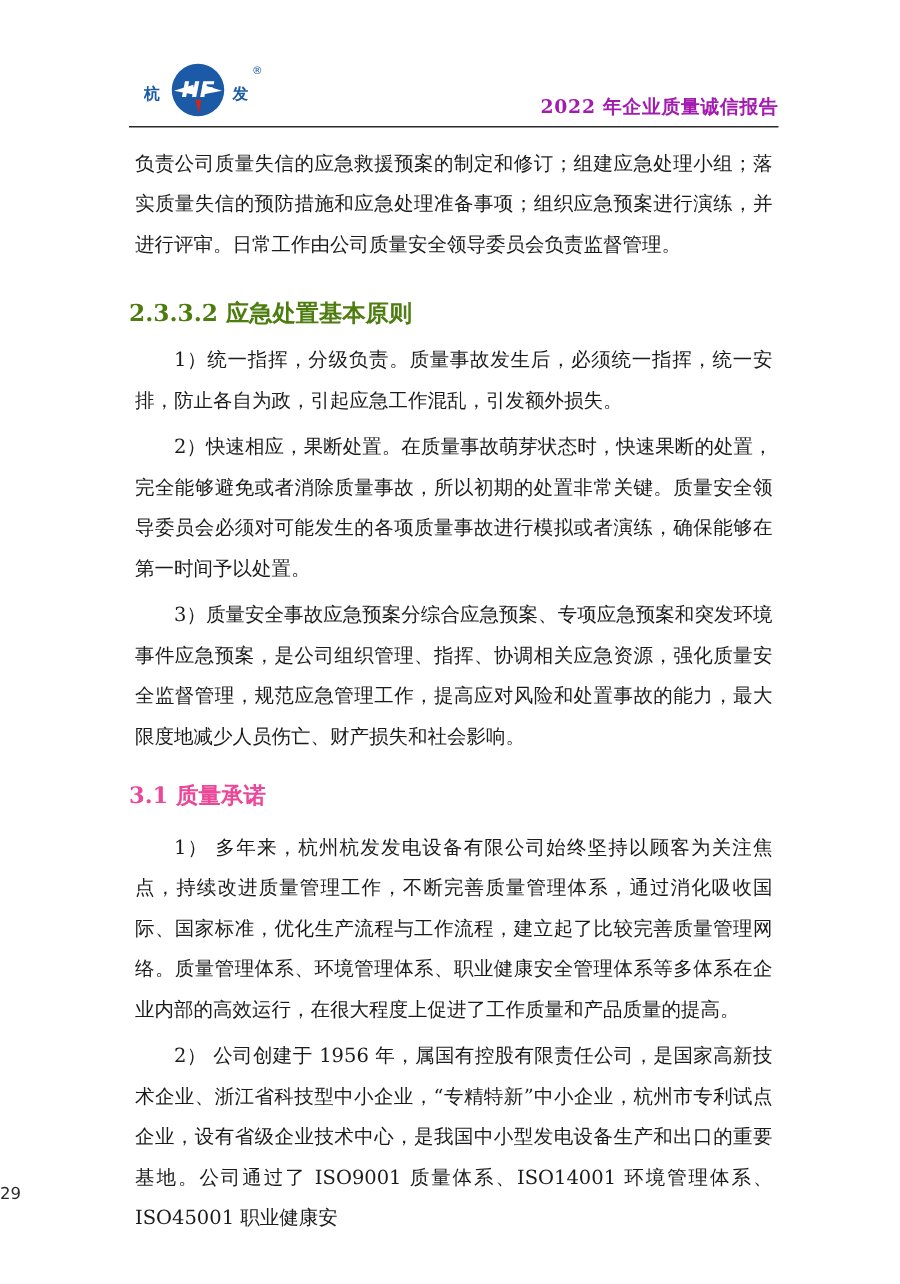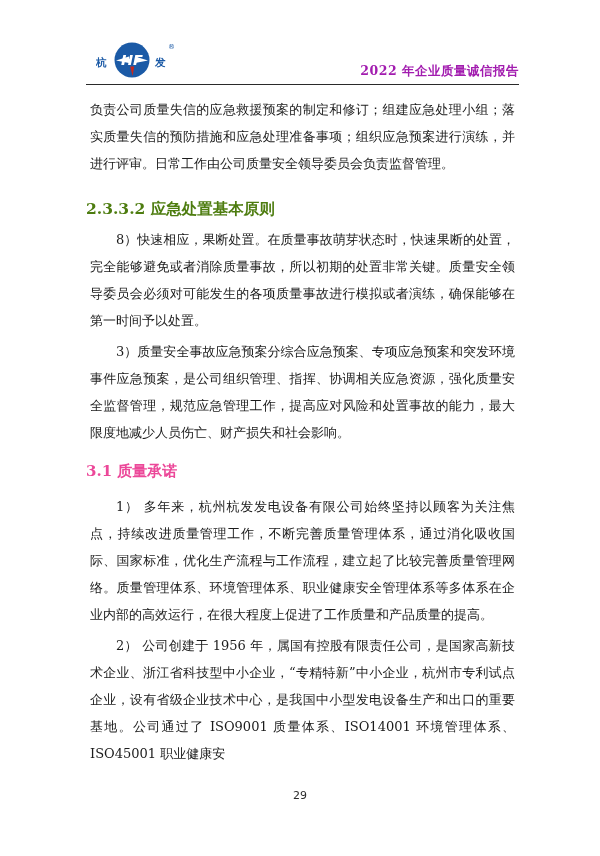--- a/index.html
+++ b/index.html
@@ -78,21 +78,20 @@
     font-weight: bold;
     color: #ec4899;
     line-height: 22px;
   }
   
   .page-number {
     position: absolute;
     left: 0;
     right: 0;
     top: 789px;
-    text-align: center;
     font-size: 11px;
     color: #2b2b2b;
     font-family: "DejaVu Sans", "Liberation Sans", sans-serif;
   }
 </style>
 </head>
 <body>
 
 <div class="page">
 
@@ -113,21 +112,22 @@
   <div class="header-title">2022 年企业质量诚信报告</div>
 
   <div class="header-rule"></div>
 
   <div class="content">
 
     <p class="para no-indent intro">负责公司质量失信的应急救援预案的制定和修订；组建应急处理小组；落实质量失信的预防措施和应急处理准备事项；组织应急预案进行演练，并进行评审。日常工作由公司质量安全领导委员会负责监督管理。</p>
 
     <h3 class="subsection-heading">2.3.3.2 应急处置基本原则</h3>
 
-    <p class="para">8）快速相应，果断处置。在质量事故萌芽状态时，快速果断的处置，完全能够避免或者消除质量事故，所以初期的处置非常关键。质量安全领导委员会必须对可能发生的各项质量事故进行模拟或者演练，确保能够在第一时间予以处置。</p>
+    <p class="para first-of-group">1）统一指挥，分级负责。质量事故发生后，必须统一指挥，统一安排，防止各自为政，引起应急工作混乱，引发额外损失。</p>
+    <p class="para">2）快速相应，果断处置。在质量事故萌芽状态时，快速果断的处置，完全能够避免或者消除质量事故，所以初期的处置非常关键。质量安全领导委员会必须对可能发生的各项质量事故进行模拟或者演练，确保能够在第一时间予以处置。</p>
     <p class="para">3）质量安全事故应急预案分综合应急预案、专项应急预案和突发环境事件应急预案，是公司组织管理、指挥、协调相关应急资源，强化质量安全监督管理，规范应急管理工作，提高应对风险和处置事故的能力，最大限度地减少人员伤亡、财产损失和社会影响。</p>
 
 
     <h3 class="section-heading">3.1  质量承诺</h3>
 
     <p class="para">1） 多年来，杭州杭发发电设备有限公司始终坚持以顾客为关注焦点，持续改进质量管理工作，不断完善质量管理体系，通过消化吸收国际、国家标准，优化生产流程与工作流程，建立起了比较完善质量管理网络。质量管理体系、环境管理体系、职业健康安全管理体系等多体系在企业内部的高效运行，在很大程度上促进了工作质量和产品质量的提高。</p>
     <p class="para">2） 公司创建于 1956 年，属国有控股有限责任公司，是国家高新技术企业、浙江省科技型中小企业，“专精特新”中小企业，杭州市专利试点企业，设有省级企业技术中心，是我国中小型发电设备生产和出口的重要基地。公司通过了 ISO9001 质量体系、ISO14001 环境管理体系、ISO45001 职业健康安</p>
 
   </div>
 

